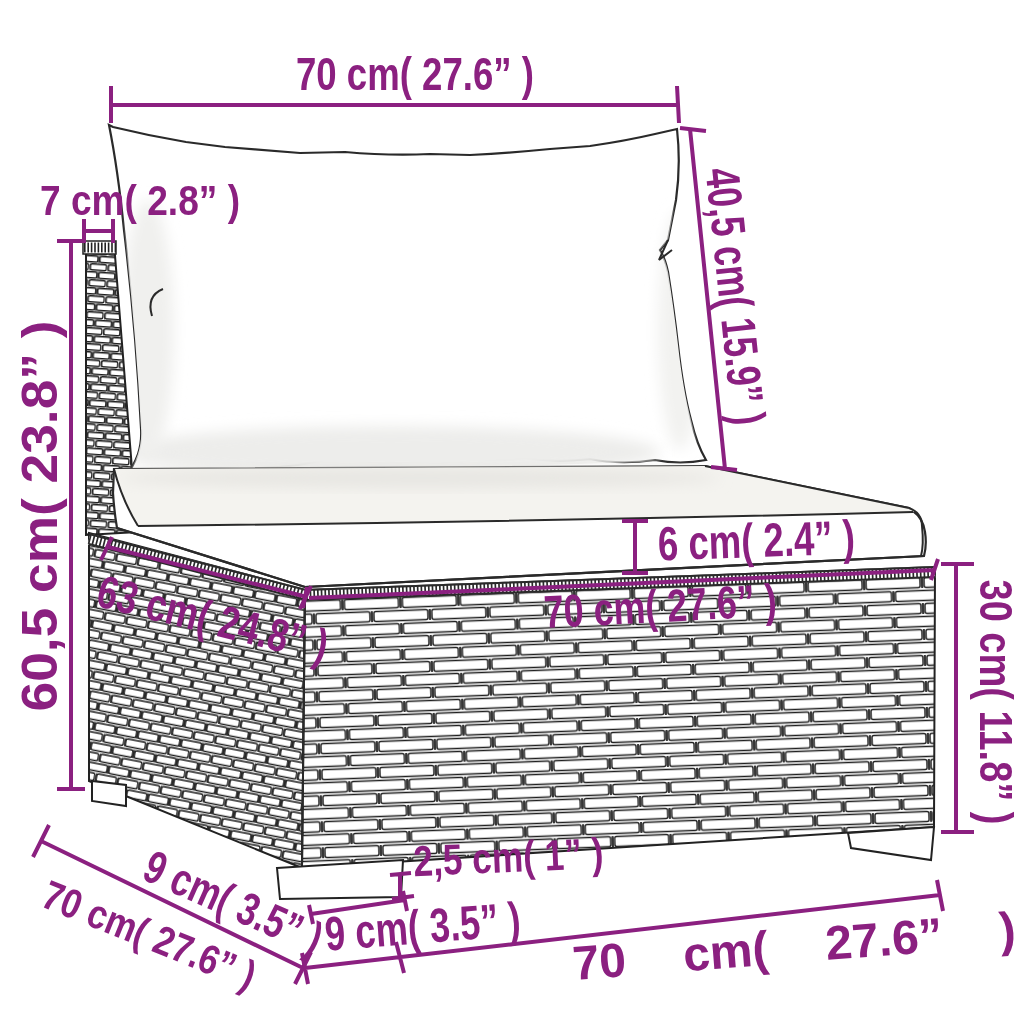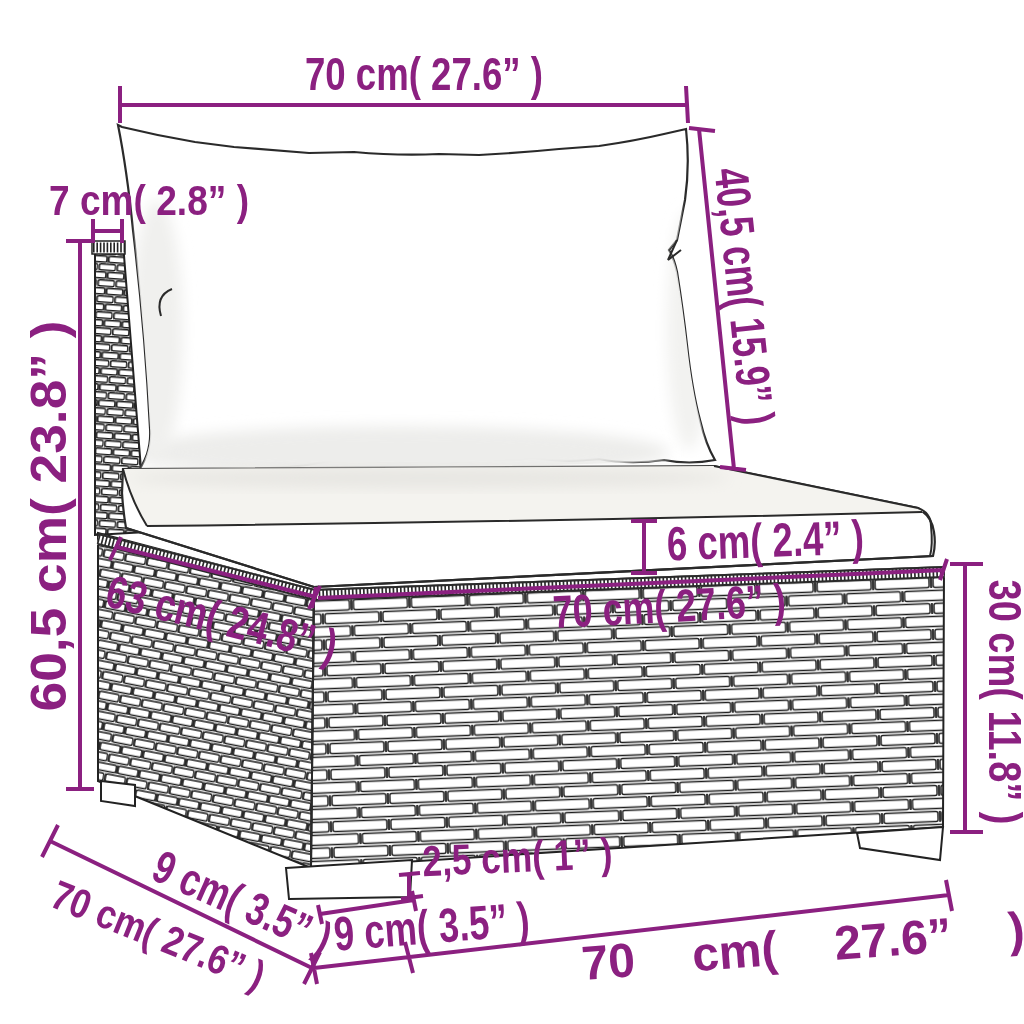--- a/index.html
+++ b/index.html
@@ -1,16 +1,16 @@
 <!DOCTYPE html>
 <html><head>
 <meta charset="utf-8">
 <style>
 html,body{margin:0;padding:0;background:#fff;}
-#stage{width:952px;height:1024px;position:relative;font-family:"Liberation Sans", sans-serif;margin-left:9px;}
+#stage{width:952px;height:1024px;position:relative;font-family:"Liberation Sans", sans-serif;}
 text{font-family:"Liberation Sans", sans-serif;font-weight:bold;fill:#8b2080;}
 .dim{stroke:#8b2080;stroke-width:4;fill:none;}
 .ln{stroke:#2a2a2a;stroke-width:2;fill:none;}
 </style>
 </head>
 <body>
 <div id="stage">
 <svg style="filter:blur(0.45px)" width="1024" height="1024" viewBox="0 0 1024 1024">
 <defs>
 <pattern id="wfront" width="58" height="26" patternUnits="userSpaceOnUse" patternTransform="rotate(-2.2)">

